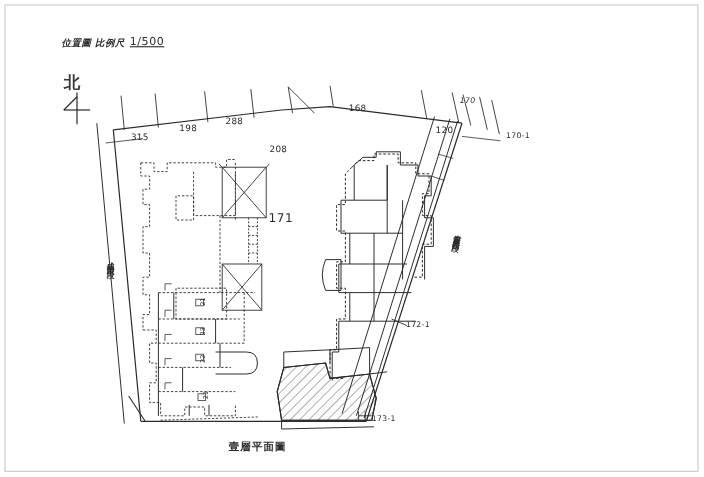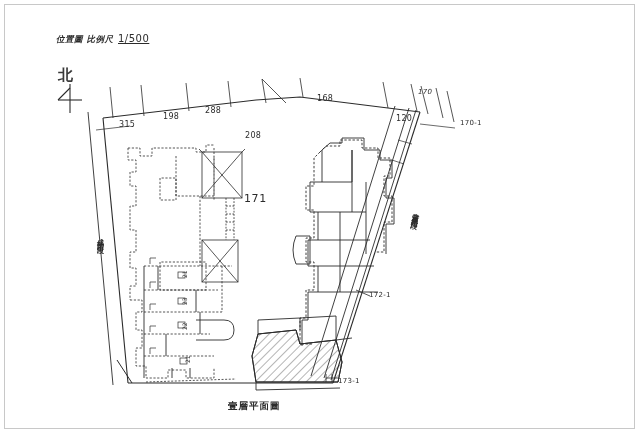--- a/index.html
+++ b/index.html
@@ -37,21 +37,20 @@
     letter-spacing:0.5px;
     text-decoration:underline;
   }
   .title-bottom{
     position:absolute;
     white-space:nowrap;
     font-size:9.5px;
     font-weight:bold;
     letter-spacing:1px;
     color:#2b2b2b;
-    margin-left:20px;
   }
   .north-glyph{
     position:absolute;
     font-size:15px;
     font-weight:bold;
     color:#3a3a3a;
     line-height:1;
   }
   .lotnum{
     position:absolute;

